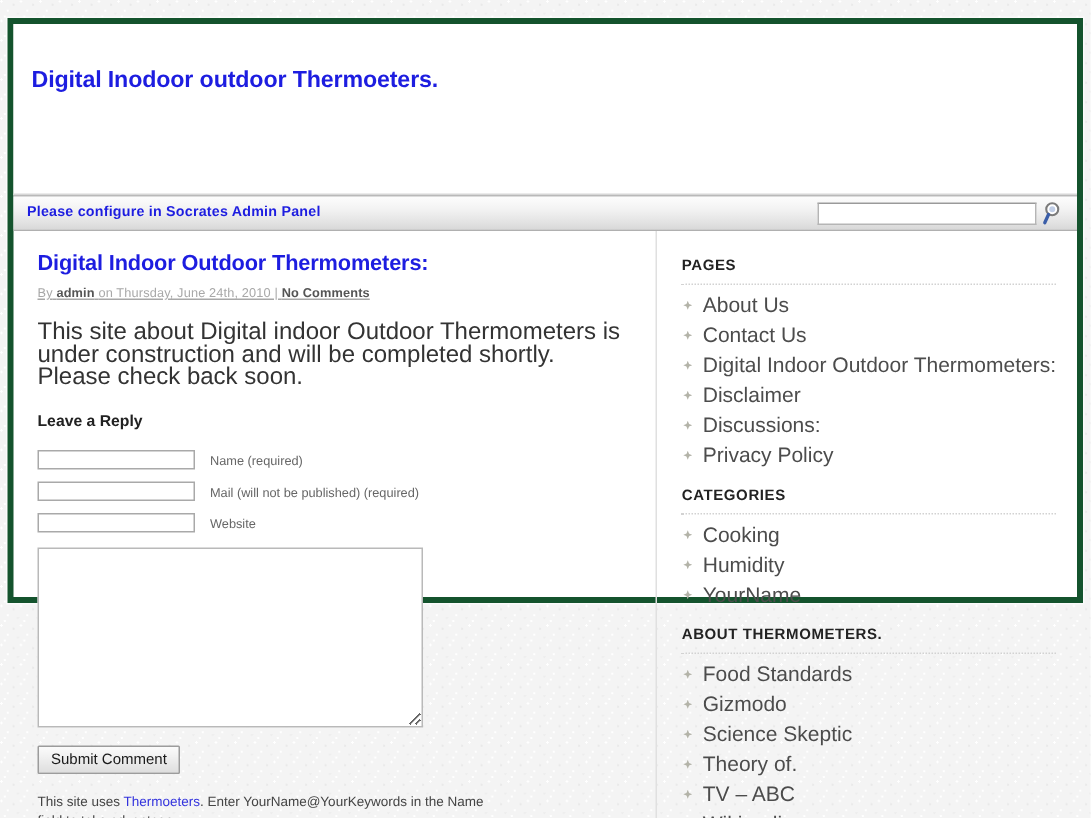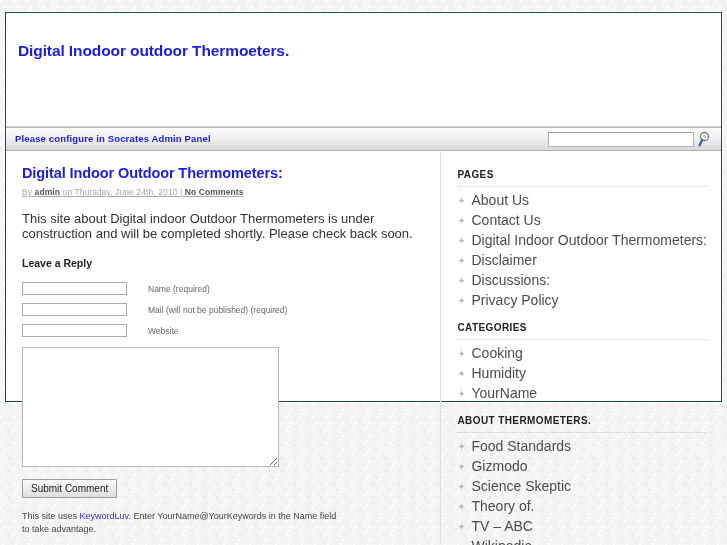--- a/index.html
+++ b/index.html
@@ -22,21 +22,21 @@
   }
 
   
   #page {
     position: absolute;
     left: 5px;
     top: 12px;
     width: 717px;
     height: 390px;
     background: #ffffff;
-    border: 1px solid #14532d;
+    border: 4px solid #14532d;
     box-shadow: 0 0 0 1px rgba(255,255,255,0.6);
     box-sizing: border-box;
   }
 
   
   #header {
     position: relative;
     height: 114px;
     background: #ffffff;
     border-bottom: 1px solid #d7d7d7;
@@ -135,21 +135,21 @@
   }
   #post-meta .meta-strong {
     color: #555555;
     font-weight: bold;
   }
   #post-meta .meta-link {
     color: #555555;
     font-weight: bold;
   }
   #post-body {
-    font-size: 13px;
+    font-size: 16px;
     color: #333333;
     line-height: 15px;
     margin: 0 0 16px 0;
     max-width: 452px;
   }
 
   
   #reply-title {
     margin: 0 0 13px 0;
     font-size: 10.5px;
@@ -168,21 +168,21 @@
     background: #ffffff;
     font-size: 9px;
     font-family: "Liberation Sans", sans-serif;
     padding: 0 2px;
     box-sizing: border-box;
     outline: none;
   }
   .field-label {
     font-size: 8.5px;
     color: #666666;
-    margin-left: 21px;
+    margin-left: 10px;
     white-space: nowrap;
   }
   #comment-area {
     display: block;
     width: 257px;
     height: 120px;
     margin-top: 10px;
     border: 1px solid #b9b9b9;
     background: #ffffff;
     font-size: 10px;
@@ -303,21 +303,21 @@
       <div class="field-row">
         <input class="field-input" type="text" placeholder="" style="">
         <span class="field-label">Website</span>
       </div>
 
       <textarea id="comment-area" placeholder="" style=""></textarea>
 
       <button id="submit-btn" type="button">Submit Comment</button>
 
       <div id="keywordluv">
-        <span>This site uses </span><span class="kw-link">KeywordLuv</span><span>. Enter YourName@YourKeywords in the Name field to take advantage.</span>
+        <span>This site uses </span><span class="kw-link">Thermoeters</span><span>. Enter YourName@YourKeywords in the Name field to take advantage.</span>
       </div>
 
     </div>
 
     <div id="sidebar">
 
       <div class="sb-block">
         <h3 class="sb-heading">PAGES</h3>
         <ul class="sb-list">
           <li>

